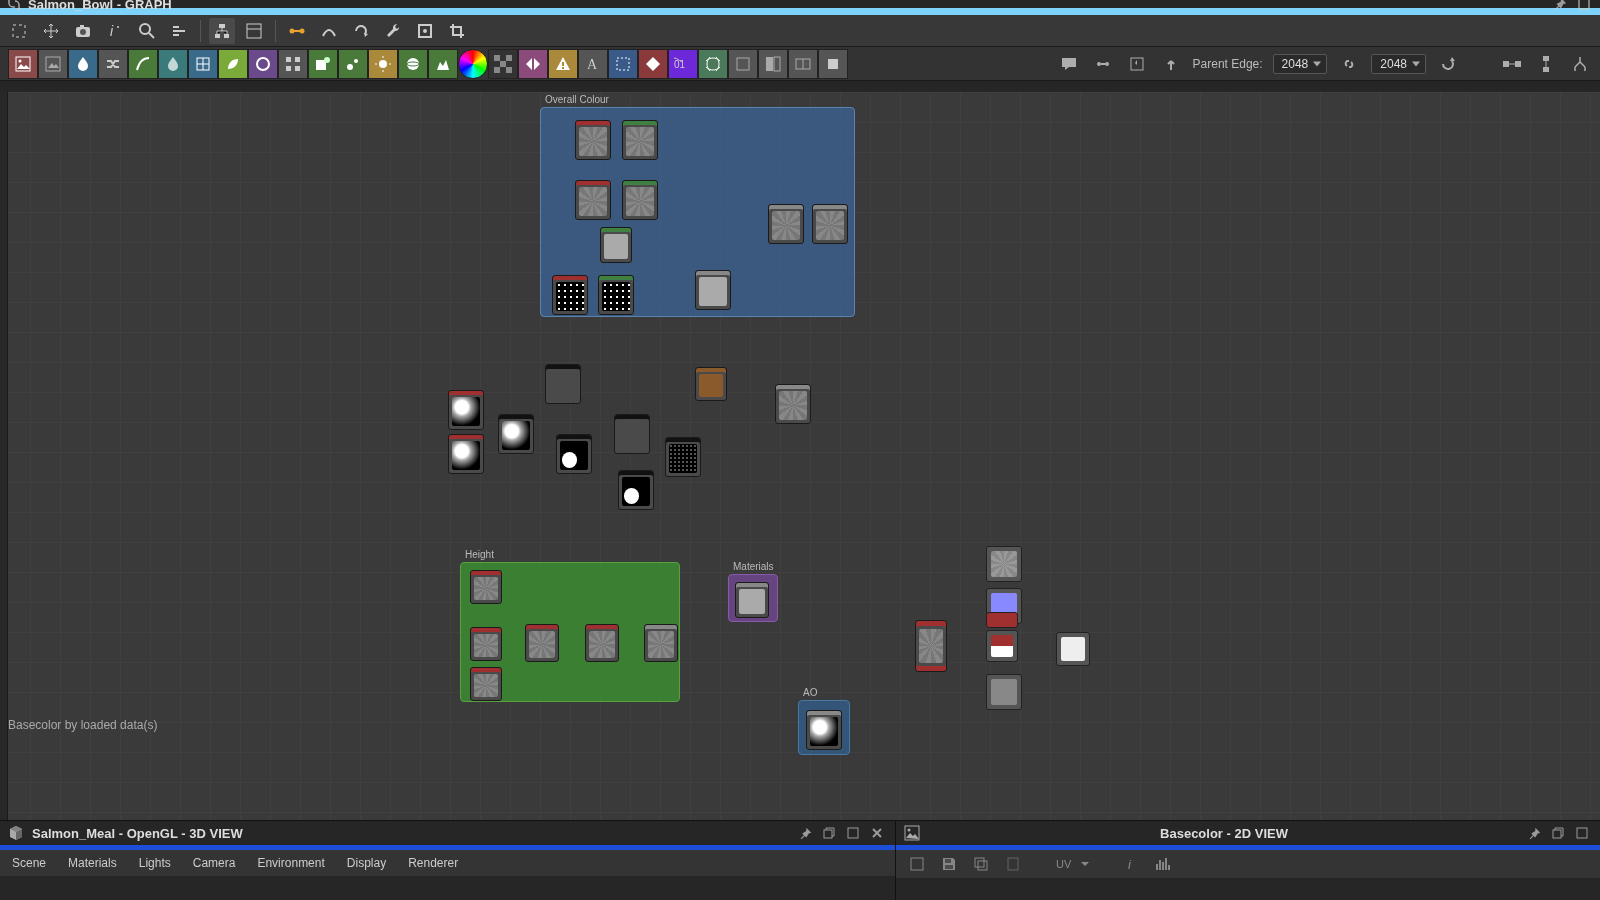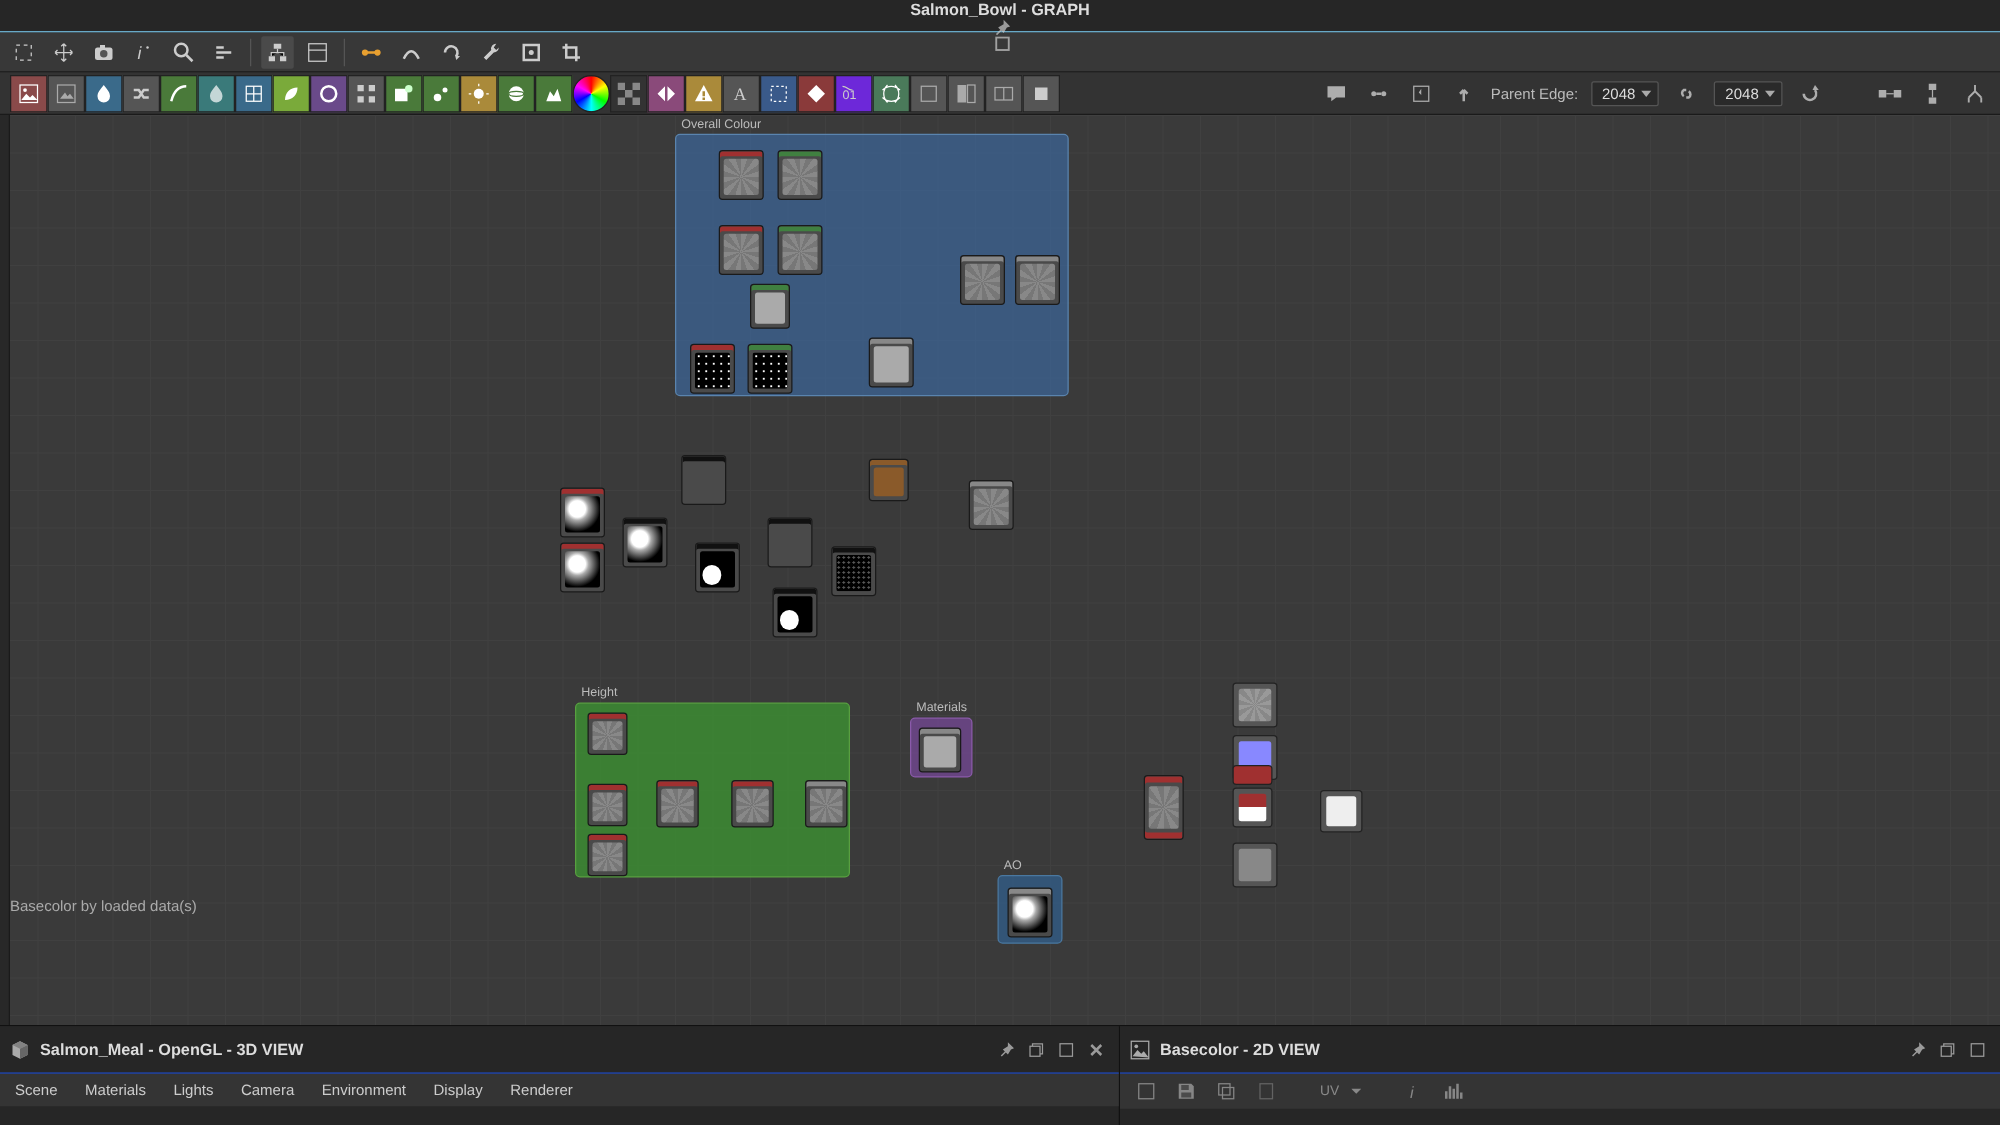--- a/index.html
+++ b/index.html
@@ -1,19 +1,19 @@
 <!DOCTYPE html>
 <html><head>
 <meta charset="utf-8">
 <style>
 * { margin: 0; padding: 0; box-sizing: border-box; user-select: none; }
 body { background: #262626; font-family: "Segoe UI", sans-serif; color: #ddd; font-size: 12px; overflow: hidden; width: 1600px; height: 900px; position: relative; }
 
 
-.titlebar { height: 26px; background: #262626; display: flex; align-items: center; padding: 0 6px; border-bottom: 1px solid #7dd3fc; flex-direction: column; }
+.titlebar { height: 15px; background: #262626; display: flex; align-items: center; padding: 0 6px; border-bottom: 7px solid #7dd3fc; }
 .titlebar .fork-icon { width: 16px; height: 16px; margin-right: 6px; opacity: .8; }
 .titlebar .title { font-size: 13px; font-weight: 600; flex: 1; }
 .titlebar .win-btn { width: 20px; height: 20px; display: flex; align-items:center; justify-content:center; margin-left: 4px; opacity:.7; }
 
 
 .toolbar { height: 32px; background: #383838; display: flex; align-items: center; padding: 0 6px; gap: 6px; border-bottom:1px solid #1a1a1a; }
 .tool { width: 26px; height: 26px; display: flex; align-items: center; justify-content: center; border-radius: 2px; }
 .tool.active { background: #4a4a4a; }
 .489 .sep { width: 1px; height: 22px; background: #555; margin: 0 2px; }
 .toolbar .sep { width:1px; height:22px; background:#555; margin:0 2px;}
@@ -65,22 +65,22 @@
 
 svg.wires{position:absolute;inset:0;pointer-events:none;}
 .wire{fill:none;stroke-width:3;}
 
 
 .status { position:absolute; left:8px; bottom:88px; color:#aaa; font-size:12px; }
 
 
 .panels { position:absolute; left:0;right:0;bottom:0; height:80px; display:flex; background:#262626; border-top:1px solid #111;}
 .panel { flex:1; border-right:1px solid #111; display:flex; flex-direction:column;}
-.panel:last-child{border-right:none;flex:0 0 44%;}
-.panel-hdr{height:38px;display:flex;align-items:center;padding:12px 8px;background:#262626;border-bottom:1px solid #1d4ed8;}
+.panel:last-child{border-right:none;flex:0 0 44%;text-align:center;}
+.panel-hdr{height:26px;display:flex;align-items:center;padding:12px 8px;background:#262626;border-bottom:5px solid #1d4ed8;}
 .panel-hdr .cube{width:16px;height:16px;margin-right:8px;opacity:.8;}
 .panel-hdr .ptitle{font-weight:600;font-size:13px;flex:1;}
 .panel-hdr .pbtn{width:20px;height:20px;display:flex;align-items:center;justify-content:center;opacity:.7;margin-left:4px;}
 .panel-menu{height:26px;display:flex;align-items:center;gap:22px;padding:0 12px;background:#343434;color:#ccc;font-size:12px;}
 .panel-menu .mitem{}
 .panel-tools{height:28px;display:flex;align-items:center;gap:10px;padding:0 10px;background:#343434;}
 .panel-tools .pt{width:22px;height:22px;opacity:.7;display:flex;align-items:center;justify-content:center;}
 
 svg{display:block;}
 </style>

